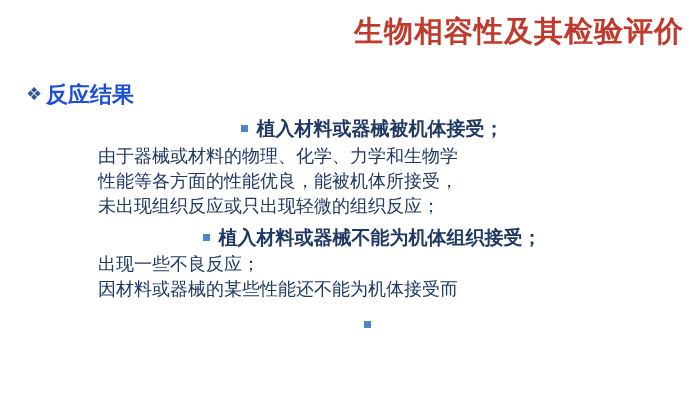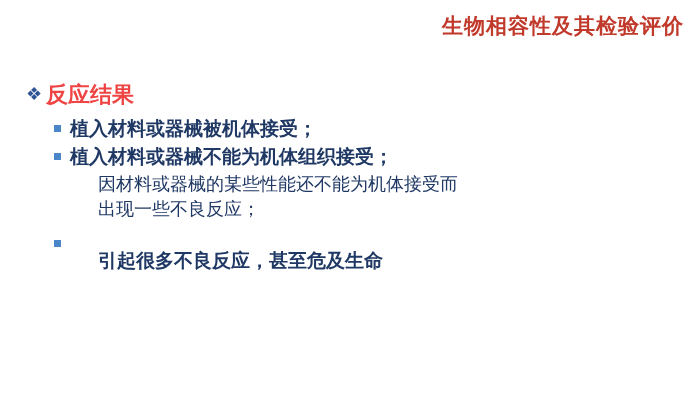--- a/index.html
+++ b/index.html
@@ -17,21 +17,21 @@
     position: relative;
     width: 700px;
     height: 400px;
     background: #ffffff;
     box-sizing: border-box;
   }
   .title {
     position: absolute;
     top: 14px;
     right: 16px;
-    font-size: 21px;
+    font-size: 29px;
     font-weight: bold;
     color: #c0392b;
     letter-spacing: 1px;
     white-space: nowrap;
     line-height: 1.2;
     font-family: "DejaVu Sans", "Liberation Sans", sans-serif;
   }
   .title-underline {
     position: absolute;
     left: 0;
@@ -56,30 +56,31 @@
     margin-bottom: 8px;
   }
   .level1 .bullet-diamond {
     width: 20px;
     flex: 0 0 20px;
     color: #2f5597;
     font-size: 18px;
     line-height: 1.3;
   }
   .level1-text {
-    color: #ef4444;
+    color: #1d4ed8;
   }
   .level2-block {
     margin-left: 28px;
     margin-bottom: 2px;
   }
   .level2 {
     display: flex;
     align-items: flex-start;
     margin-bottom: 1px;
+    justify-content: center;
   }
   .sq {
     flex: 0 0 16px;
     width: 16px;
     padding-top: 9px;
   }
   .sq i {
     display: block;
     width: 7px;
     height: 7px;
@@ -120,42 +121,44 @@
       <span class="level1-text">反应结果</span>
     </div>
 
     <div class="level2-block">
       <div class="level2">
         <span class="sq">
             <i></i>
           </span>
         <span class="level2-text">植入材料或器械被机体接受；</span>
       </div>
+      <div class="level3">
+        <div>由于器械或材料的物理、化学、力学和生物学</div>
+        <div>性能等各方面的性能优良，能被机体所接受，</div>
+        <div>未出现组织反应或只出现轻微的组织反应；</div>
+      </div>
     </div>
 
     <div class="level2-block">
       <div class="level2">
         <span class="sq">
             <i></i>
           </span>
         <span class="level2-text">植入材料或器械不能为机体组织接受；</span>
       </div>
       <div class="level3">
+        <div>出现一些不良反应；</div>
         <div>因材料或器械的某些性能还不能为机体接受而</div>
-        <div>出现一些不良反应；</div>
       </div>
     </div>
 
     <div class="gap-small"></div>
 
     <div class="level2-block">
       <div class="level2">
         <span class="sq">
             <i></i>
           </span>
       </div>
-      <div class="level3">
-        <div class="level2-text">引起很多不良反应，甚至危及生命</div>
-      </div>
     </div>
 
   </div>
 </div>
 
 </body></html>

